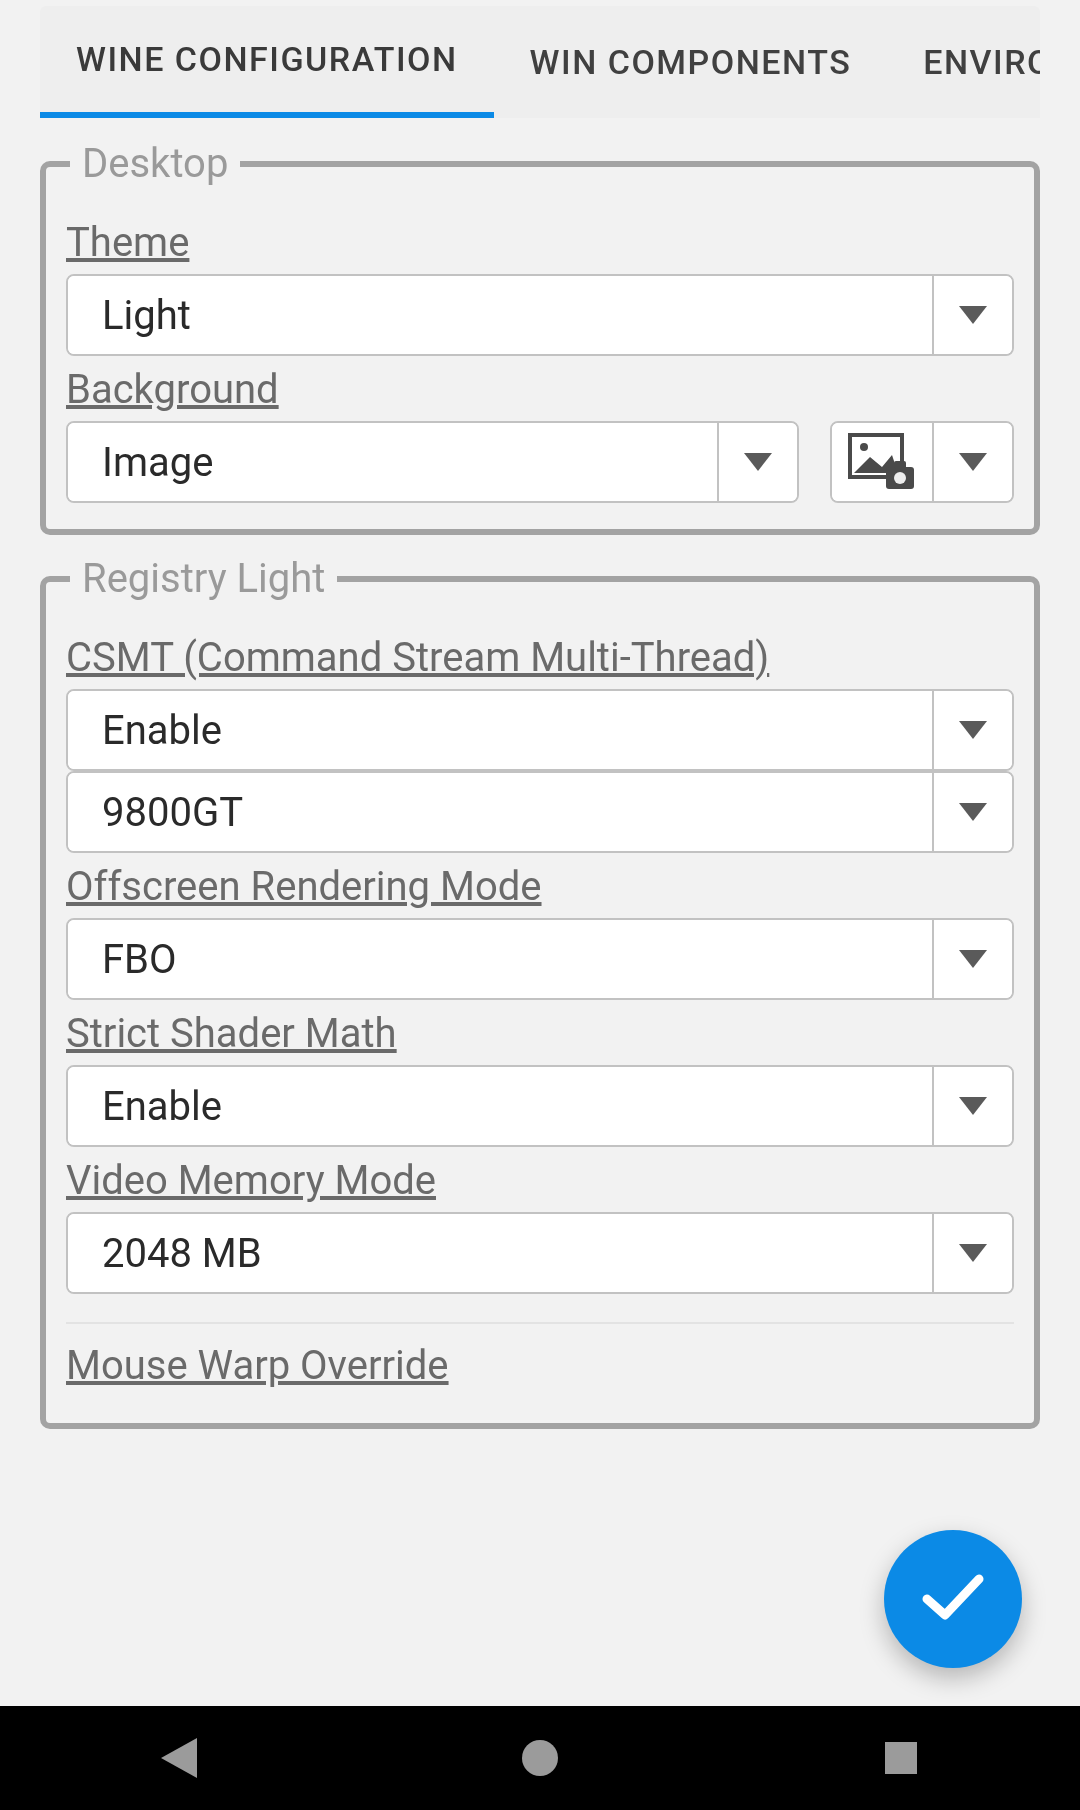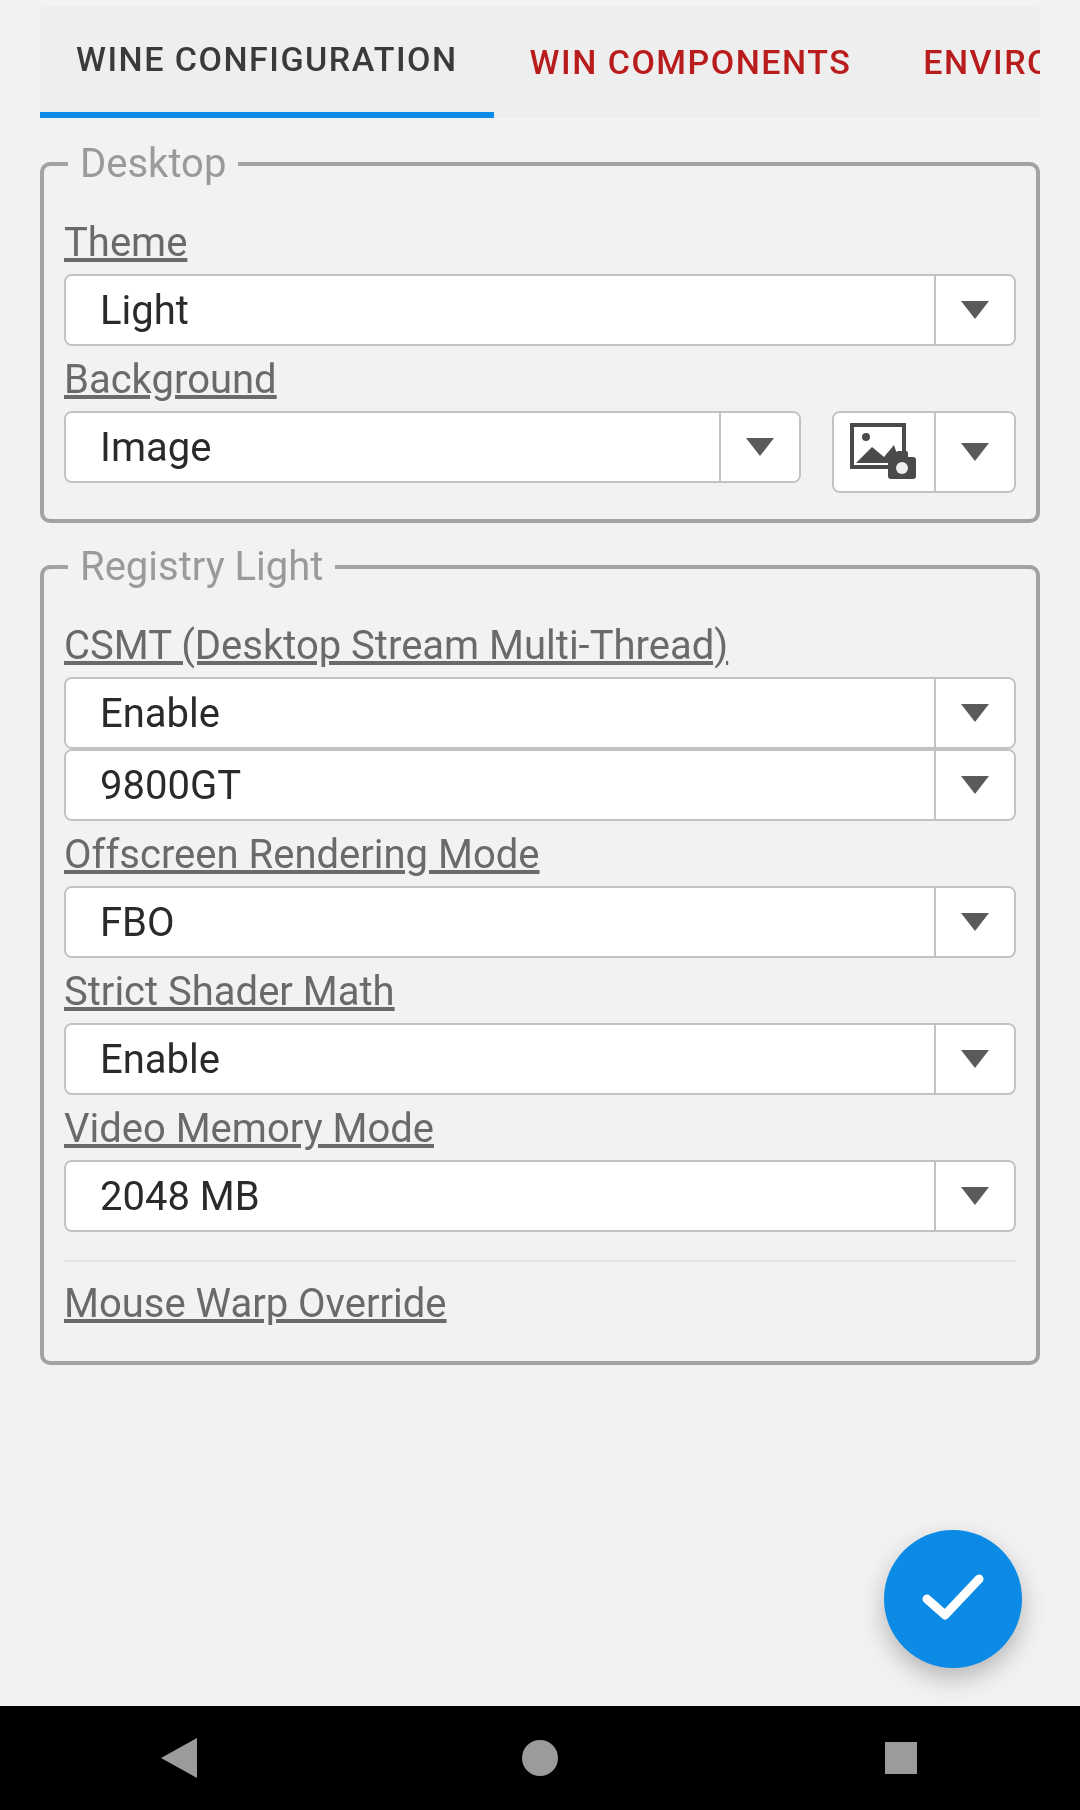--- a/index.html
+++ b/index.html
@@ -21,32 +21,32 @@
     text-align: center;
   }
   .tab {
     padding: 0 36px;
     display: flex;
     align-items: center;
     justify-content: center;
     font-size: 34px;
     font-weight: 500;
     letter-spacing: 1.5px;
-    color: #b91c1c;
+    color: #404040;
     white-space: nowrap;
   }
   .tab.active {
     color: #3a3a3a;
     border-bottom: 6px solid #0b8ae6;
   }
   .content {
     padding: 22px 40px 0 40px;
   }
   fieldset {
-    border: 4px solid #a3a3a3;
+    border: 6px solid #a3a3a3;
     border-radius: 10px;
     padding: 22px 20px 26px 20px;
     margin-bottom: 20px;
     position: relative;
   }
   legend {
     font-size: 40px;
     color: #9a9a9a;
     padding: 0 12px;
     margin-left: 4px;
@@ -58,21 +58,21 @@
     text-decoration: underline;
   }
   .select-row {
     display: flex;
     gap: 31px;
   }
   .select-box {
     display: flex;
     border: 2px solid #c2c2c2;
     border-radius: 8px;
-    height: 72px;
+    height: 82px;
     overflow: hidden;
     background: #fff;
   }
   .select-box.flex { flex: 1; }
   .select-value {
     flex: 1;
     padding: 0 34px;
     font-size: 40px;
     color: #2a2a2a;
     display: flex;
@@ -186,21 +186,21 @@
               <polygon points="0,0 28,0 14,18" fill="#5a5a5a"></polygon>
             </svg>
         </div>
       </div>
     </div>
   </fieldset>
 
   <fieldset>
     <legend>Registry Light</legend>
 
-    <div class="field-label">CSMT (Desktop Stream Multi-Thread)</div>
+    <div class="field-label">CSMT (Command Stream Multi-Thread)</div>
     <div class="select-box flex">
       <div class="select-value">Enable</div>
       <div class="select-arrow">
           <svg viewBox="0 0 28 18">
             <polygon points="0,0 28,0 14,18" fill="#5a5a5a"></polygon>
           </svg>
         </div>
     </div>
 
     <div class="select-box flex">

